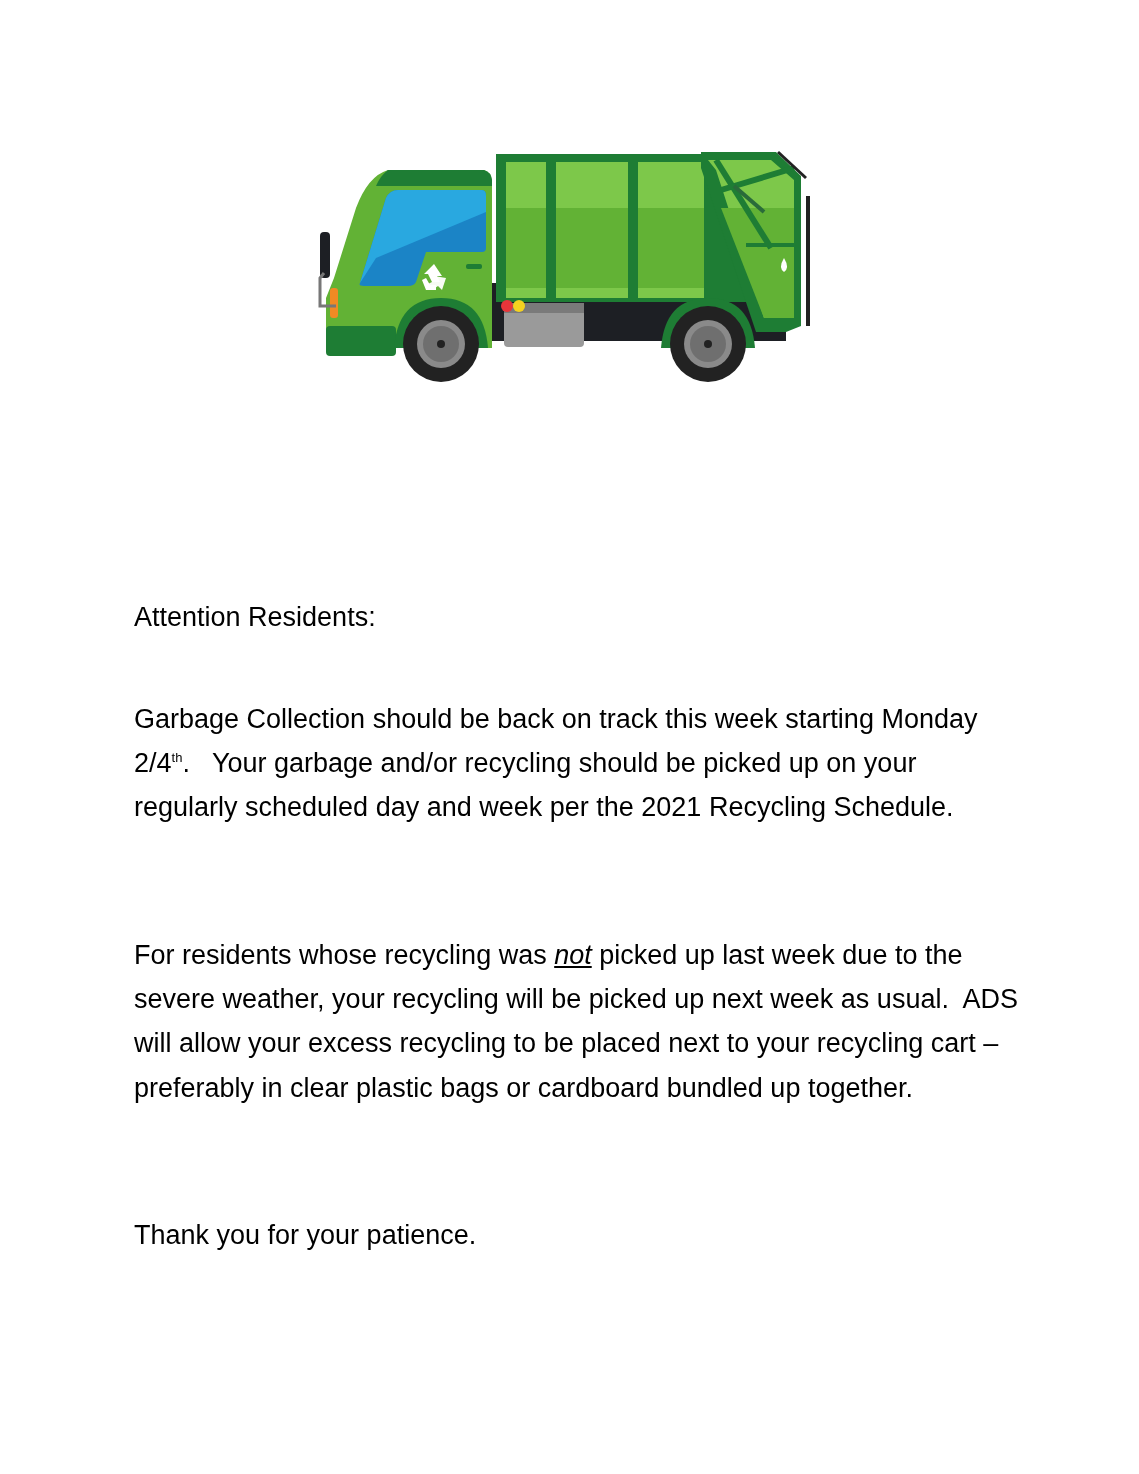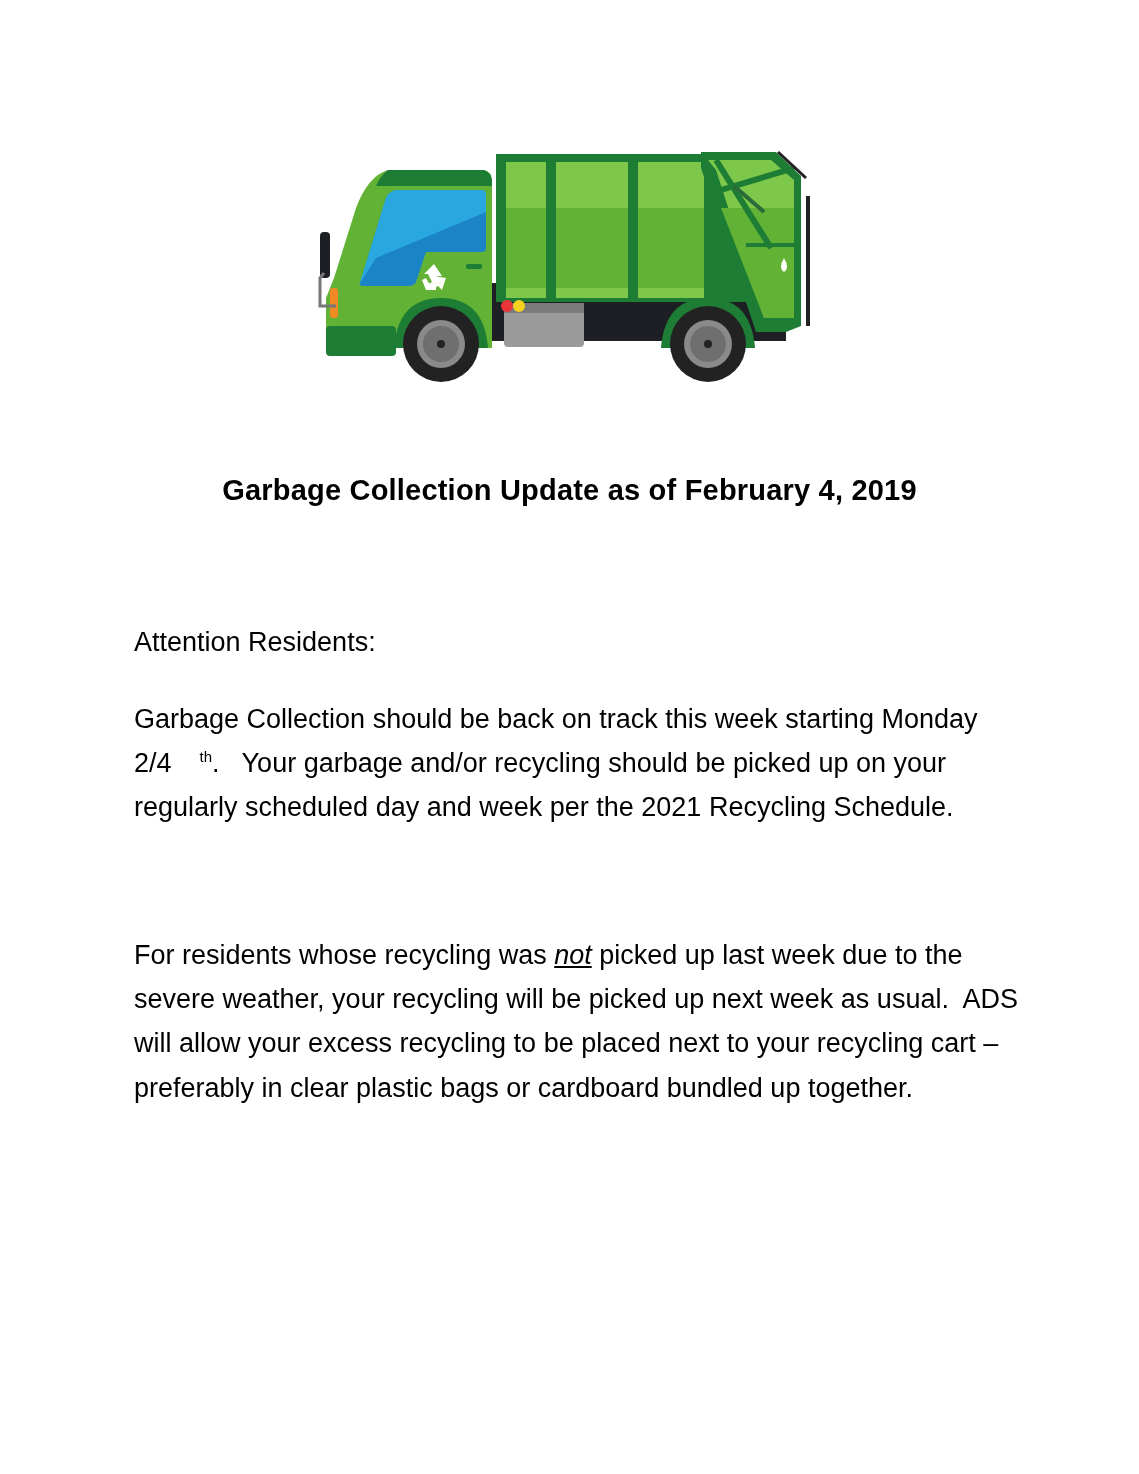--- a/index.html
+++ b/index.html
@@ -40,29 +40,28 @@
       line-height: 40px;
     }
     .para {
       position: absolute;
       left: 134px;
       width: 890px;
       font-size: 27px;
       line-height: 44.2px;
       font-weight: 500;
     }
-    .greeting { top: 620px; }
+    .greeting { top: 595px; }
     .p1 { top: 697px; }
     .p2 { top: 933px; }
     .closing { top: 1213px; }
     .para sup {
-      font-size: 15px;
+      font-size: 13px;
       line-height: 0;
       vertical-align: super;
-      margin-left: 28px;
     }
     .para em { font-style: italic; text-decoration: underline; }
   </style>
 </head>
 <body>
 
 <div class="page">
 
   <svg class="truck" viewBox="0 0 504 236" xmlns="http://www.w3.org/2000/svg">
 
@@ -118,22 +117,22 @@
     <circle cx="125" cy="196" r="38" fill="#222222"></circle>
     <circle cx="125" cy="196" r="24" fill="#8a8a8a"></circle>
     <circle cx="125" cy="196" r="18" fill="#6f6f6f"></circle>
     <circle cx="125" cy="196" r="4" fill="#222"></circle>
     <circle cx="392" cy="196" r="38" fill="#222222"></circle>
     <circle cx="392" cy="196" r="24" fill="#8a8a8a"></circle>
     <circle cx="392" cy="196" r="18" fill="#6f6f6f"></circle>
     <circle cx="392" cy="196" r="4" fill="#222"></circle>
   </svg>
 
-  <div class="title">Garbage Collection Update as of February 4, 2019</div>
 
   <div class="para greeting">Attention Residents:</div>
 
   <div class="para p1"><span>Garbage Collection should be back on track this week starting Monday 2/4</span><sup>th</sup><span style="white-space: pre-wrap;">.   Your garbage and/or recycling should be picked up on your regularly scheduled day and week per the 2021 Recycling Schedule.</span></div>
 
   <div class="para p2"><span style="white-space: pre-wrap;">For residents whose recycling was </span><em>not</em><span style="white-space: pre-wrap;"> picked up last week due to the severe weather, your recycling will be picked up next week as usual.  ADS will allow your excess recycling to be placed next to your recycling cart – preferably in clear plastic bags or cardboard bundled up together.</span></div>
 
+  <div class="para closing">Thank you for your patience.</div>
 
 </div>
 
 </body></html>

